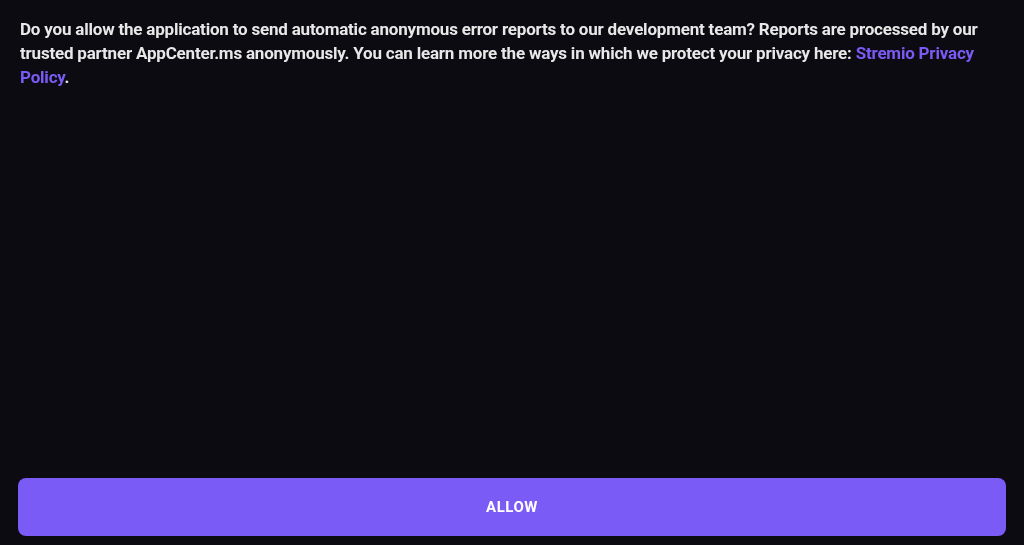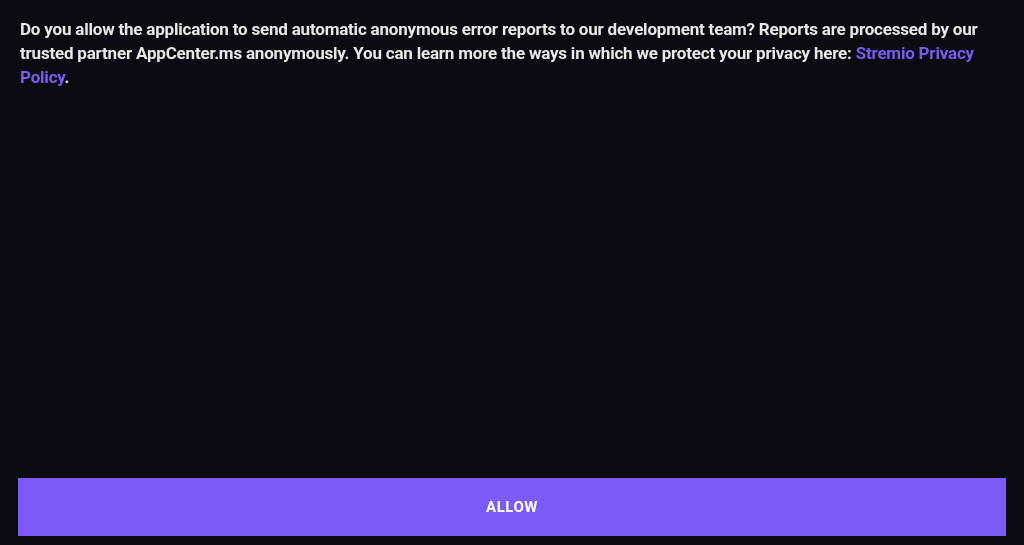--- a/index.html
+++ b/index.html
@@ -36,21 +36,21 @@
     .button-area {
       padding: 0 18px 9px 18px;
       display: flex;
       flex-direction: column;
       gap: 9px;
     }
     .btn {
       width: 100%;
       height: 58px;
       border: none;
-      border-radius: 0;
+      border-radius: 8px;
       font-size: 15px;
       font-weight: 700;
       letter-spacing: 0.5px;
       cursor: pointer;
       display: flex;
       align-items: center;
       justify-content: center;
       font-family: inherit;
     }
     .btn-allow {

